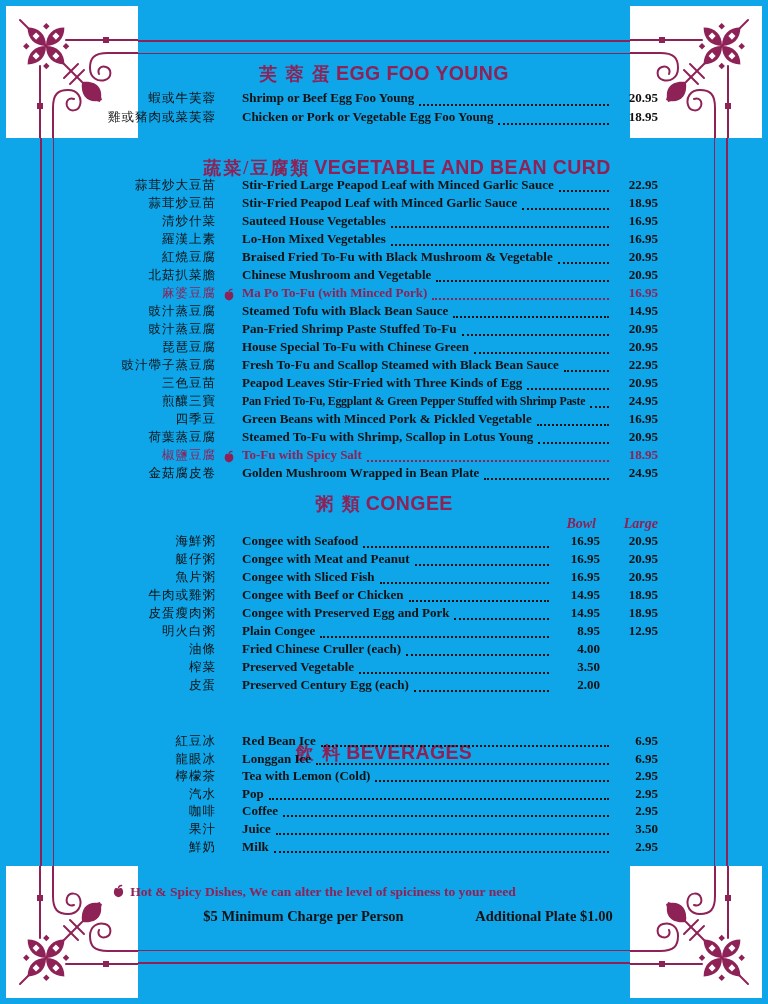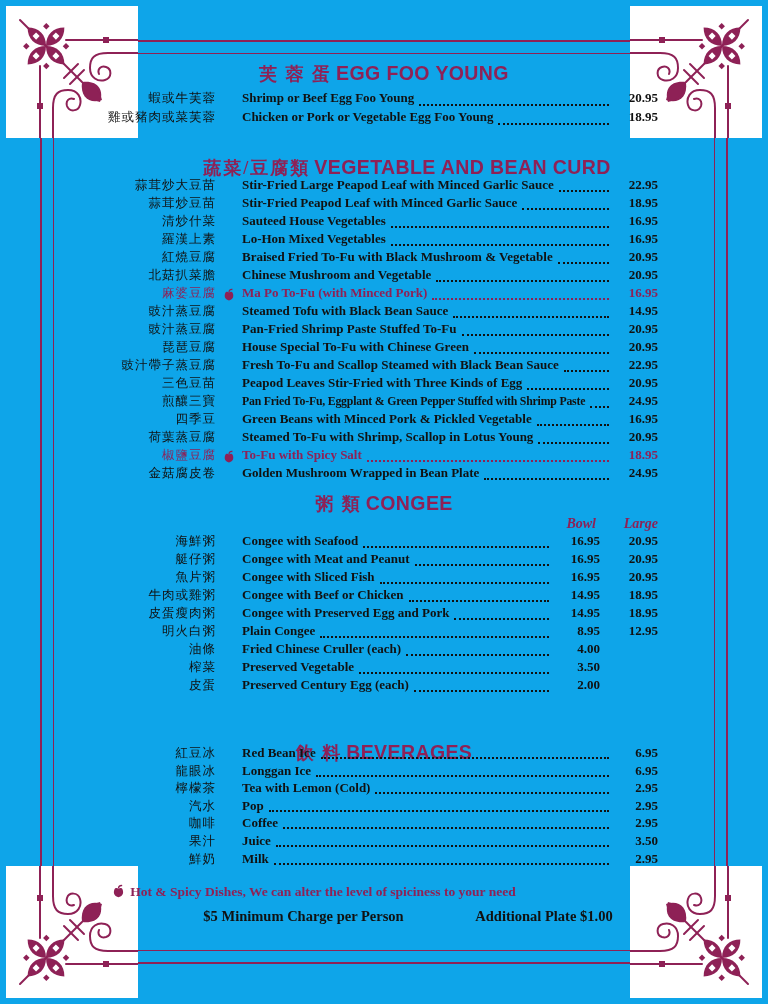--- a/index.html
+++ b/index.html
@@ -19,21 +19,21 @@
   .corner.br { right:6px; bottom:6px; transform:rotate(180deg); }
   .corner.bl { left:6px;  bottom:6px; transform:rotate(270deg); }
   
   .heading { position:absolute; left:0; width:768px; text-align:center;
     color:#8e2156; white-space:nowrap; }
   .heading .zh { font-family:"Liberation Serif", serif; font-weight:bold; font-size:18px; letter-spacing:2px; }
   .heading .en { font-family:"Liberation Sans", sans-serif; font-weight:bold; font-size:19.5px; letter-spacing:0.4px; }
   .h0 { top:62px; } .h1 { top:156px;padding-left:46px; } .h2 { top:492px; } .h3 { top:709px;margin-top:32px; }
   
   .rows { position:absolute; left:66px; width:592px; }
-  .r0 { top:90px; }  .r1 { top:177px; } .r2 { top:533px; } .r3 { top:733px;margin-top:12px; }
+  .r0 { top:90px; }  .r1 { top:177px; } .r2 { top:533px; } .r3 { top:733px; }
   .r0 .row { height:19px; } .r1 .row { height:18px;justify-content:flex-end; }
   .r2 .row { height:18px; } .r3 .row { height:17.6px; }
   .row { display:flex; align-items:baseline; font-weight:bold; font-size:13px; }
   .zh { width:150px; text-align:right; font-weight:normal; font-size:12.5px; letter-spacing:1px; flex:none; }
   .gutter { width:26px; flex:none; display:flex; justify-content:center; align-self:center; }
   .gutter svg { width:12px; height:13px; display:none; }
   .row.spicy .gutter svg { display:block; }
   .en { white-space:nowrap; }
   .leader { flex:1; min-width:8px; border-bottom:2px dotted #111; align-self:flex-end;
     margin:0 3px 3.5px 5px; }

